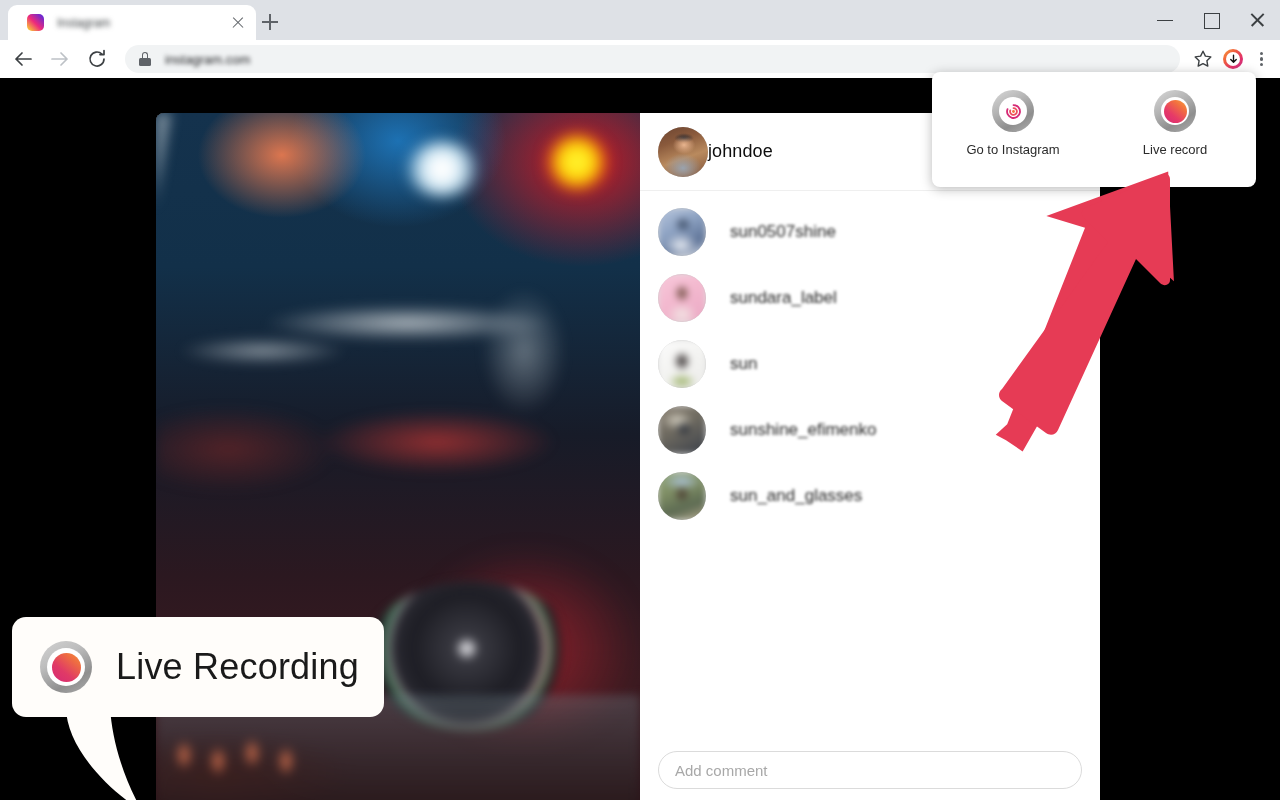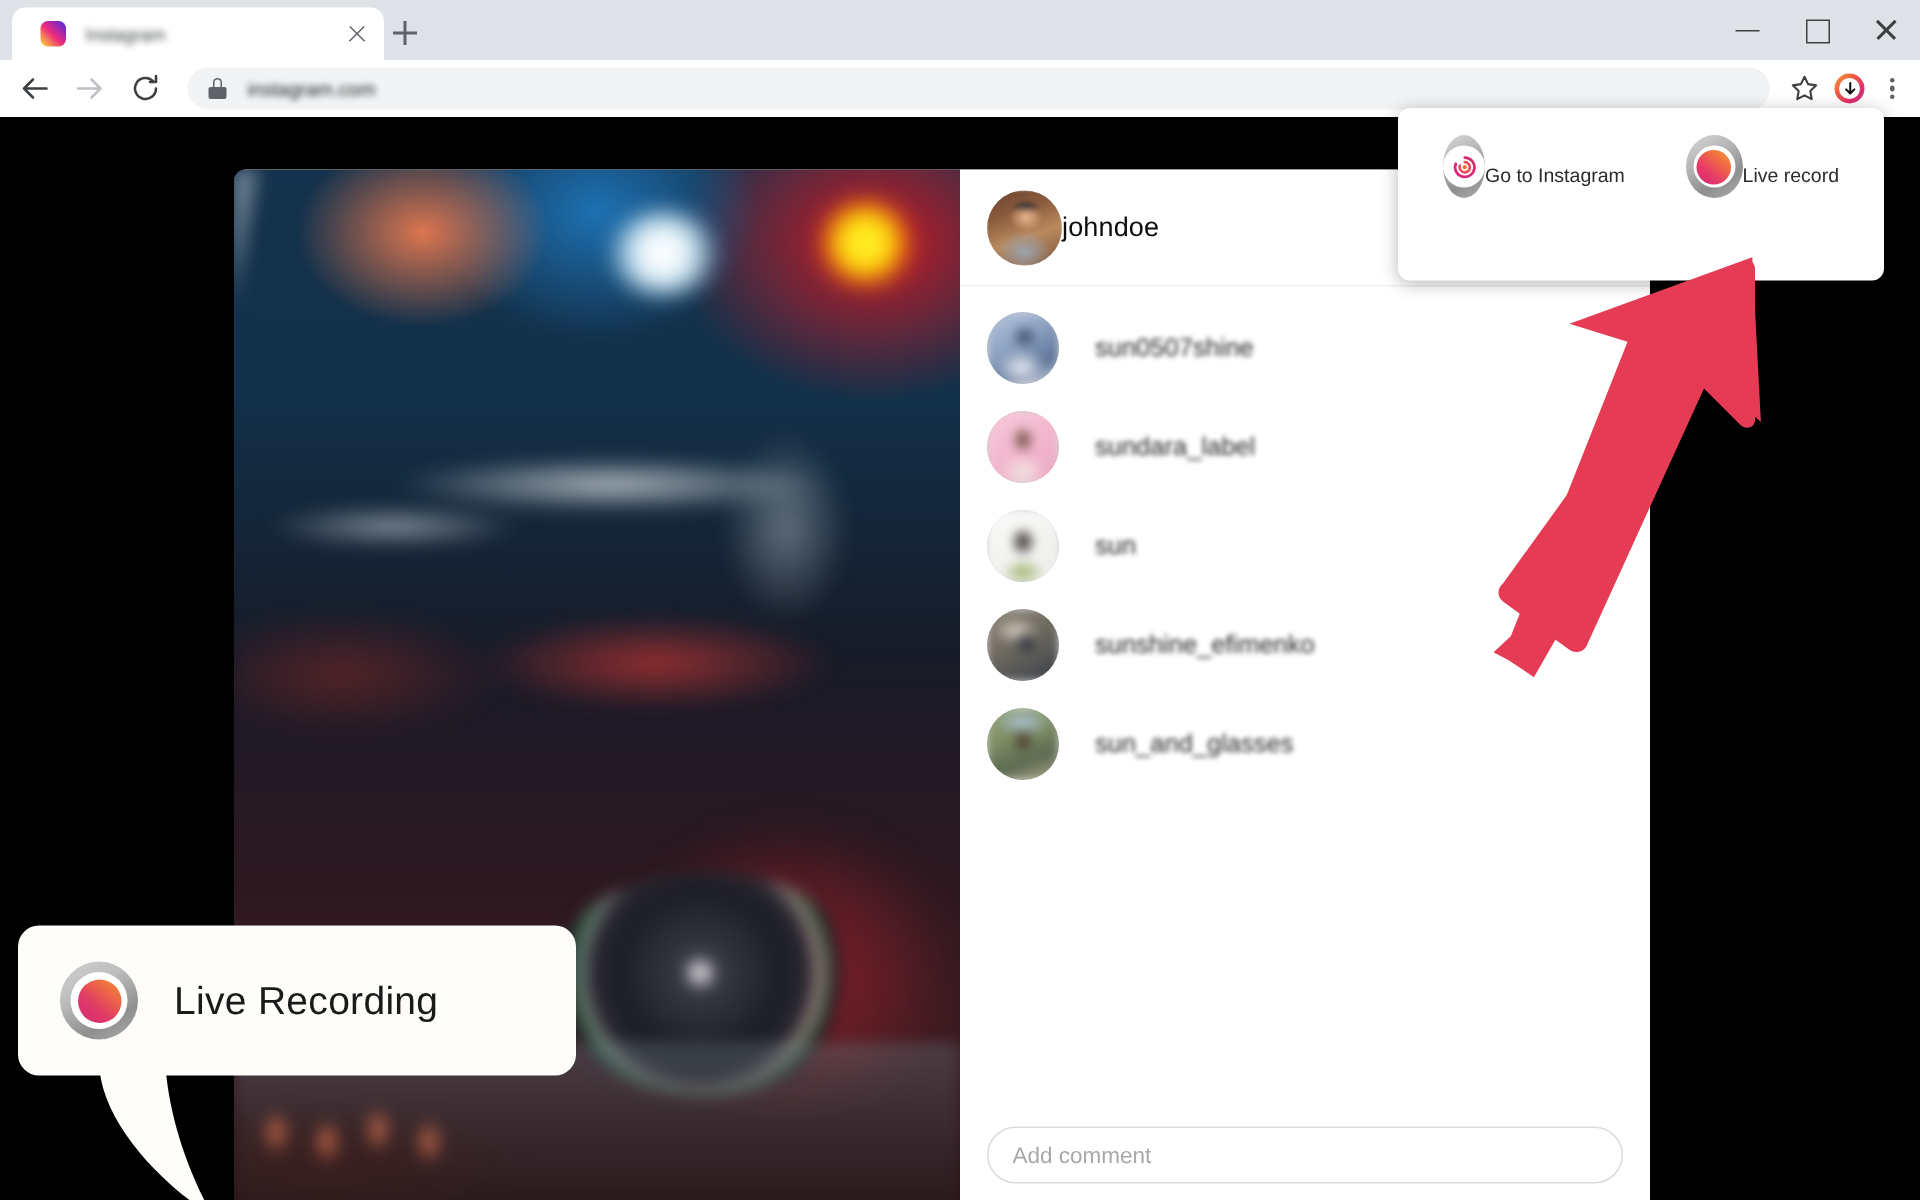--- a/index.html
+++ b/index.html
@@ -339,21 +339,21 @@
     border-radius: 8px;
     box-shadow: 0 2px 12px rgba(0,0,0,.28);
     display: flex;
     align-items: flex-start;
     justify-content: space-around;
     padding-top: 18px;
     z-index: 40;
   }
   .ext-action {
     width: 102px;
-    display: flex; flex-direction: row; align-items: center;
+    display: flex; flex-direction: column; align-items: center;
   }
   .ext-label {
     margin-top: 10px;
     font-size: 13px; color: #2b2b2b;
     white-space: nowrap;
   }
   .circ { width: 42px; height: 42px; border-radius: 50%; position: relative; }
   .circ-gray {
     background: linear-gradient(150deg,#d9d9d9 0%,#b4b4b4 38%,#8e8e8e 70%,#b0b0b0 100%);
     display: flex; align-items: center; justify-content: center;
@@ -409,21 +409,21 @@
     width: 38px; height: 38px; border-radius: 50%;
     background: #fff;
     display: flex; align-items: center; justify-content: center;
   }
   .callout-rec .dot {
     width: 29px; height: 29px; border-radius: 50%;
     background: linear-gradient(40deg,#d62976 0%,#e03a66 38%,#ee6c42 74%,#f6913c 100%);
   }
   .callout-text {
     margin-left: 24px;
-    font-size: 26px;
+    font-size: 36px;
     color: #1a1a1a;
     letter-spacing: .2px;
     white-space: nowrap;
   }
   #callout-tail {
     position: absolute; left: 52px; top: 88px;
     width: 110px; height: 110px;
   }
 </style>
 </head>

